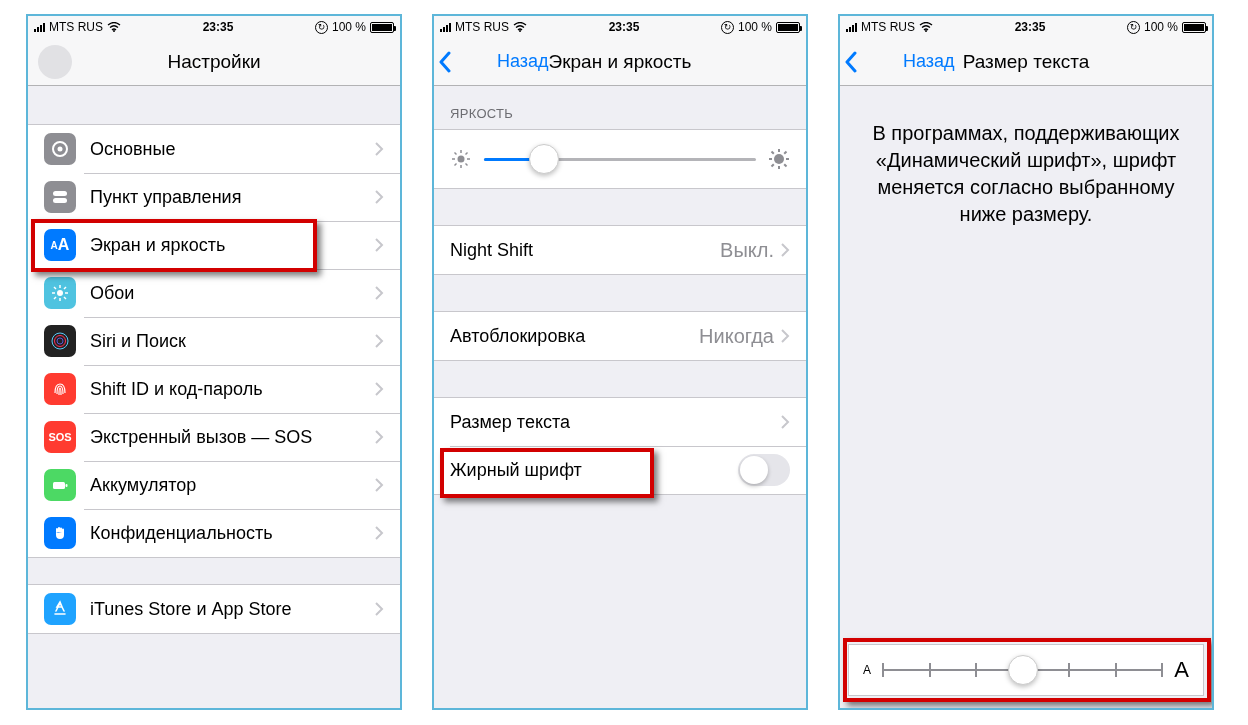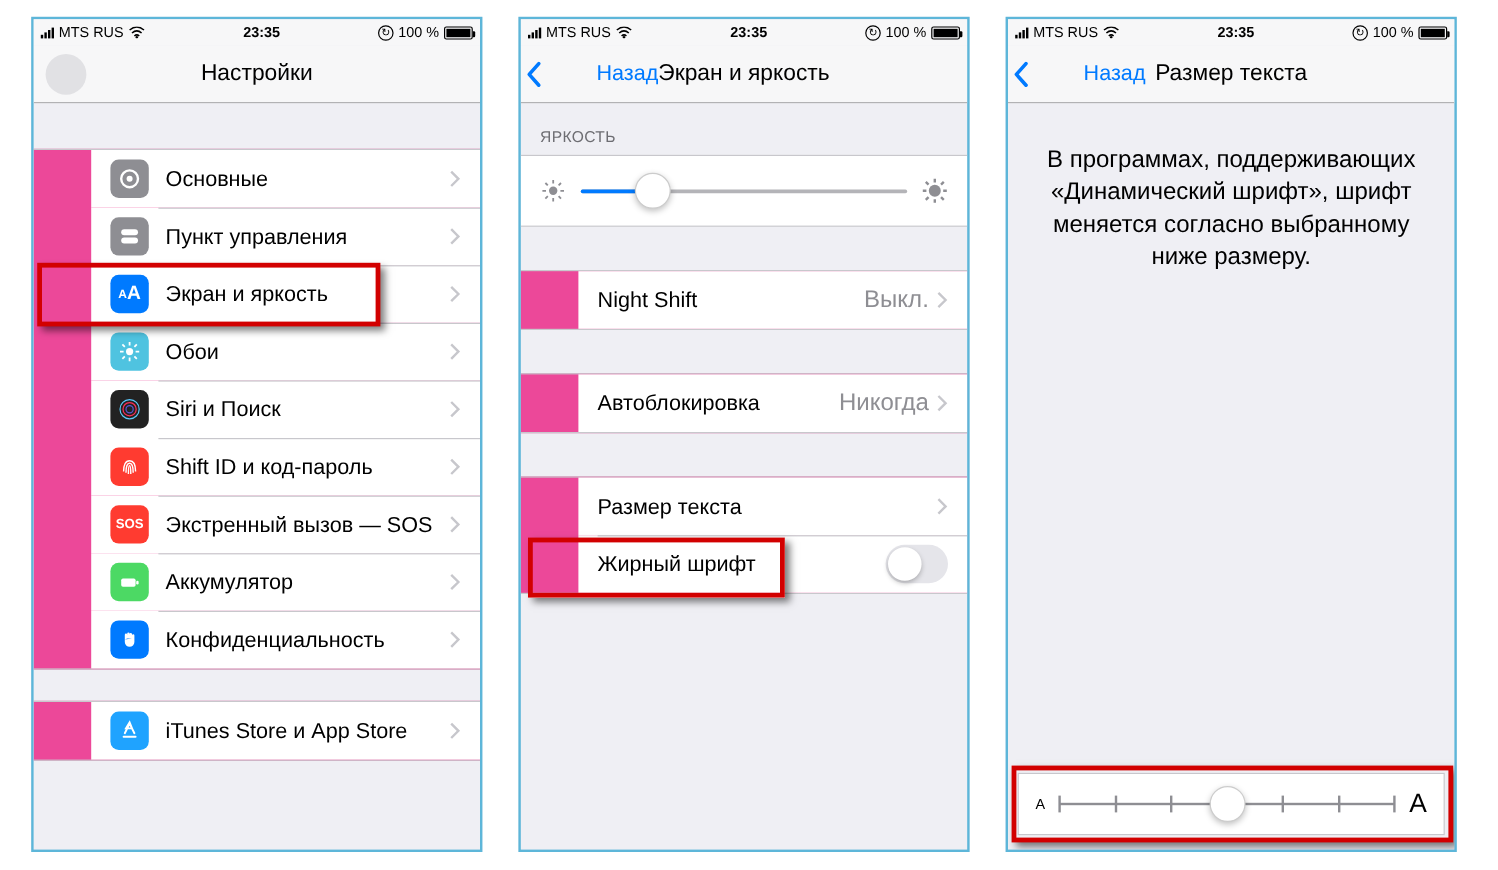--- a/index.html
+++ b/index.html
@@ -91,21 +91,21 @@
   .section-label {
     font-size: 13px; color: #6d6d72; text-transform: uppercase;
     padding: 20px 16px 8px; letter-spacing: 0.3px;
   }
   .section-text {
     font-size: 20px; color:#000; text-align:center;
     padding: 34px 24px 10px; line-height: 1.35;
   }
 
   
-  .group { background:#ec4899; border-top:1px solid #c8c7cc; border-bottom:1px solid #c8c7cc;padding-left:48px; }
+  .group { background:#f97316; border-top:1px solid #c8c7cc; border-bottom:1px solid #c8c7cc; }
   .group + .group { margin-top: 26px; }
   .row {
     min-height: 48px;
     display: flex; align-items: center;
     padding: 0 16px;
     background: #fff;
     position: relative;
     font-size: 18px;
     color: #000;
     cursor: pointer;

